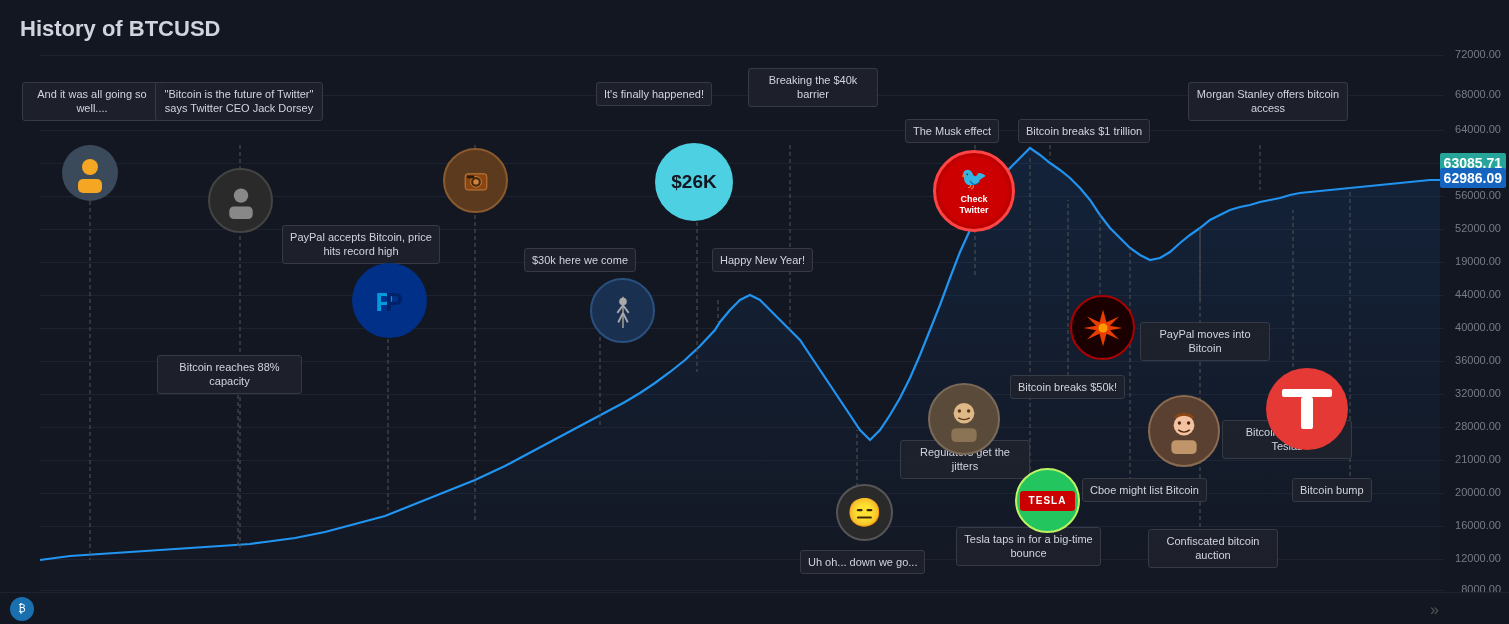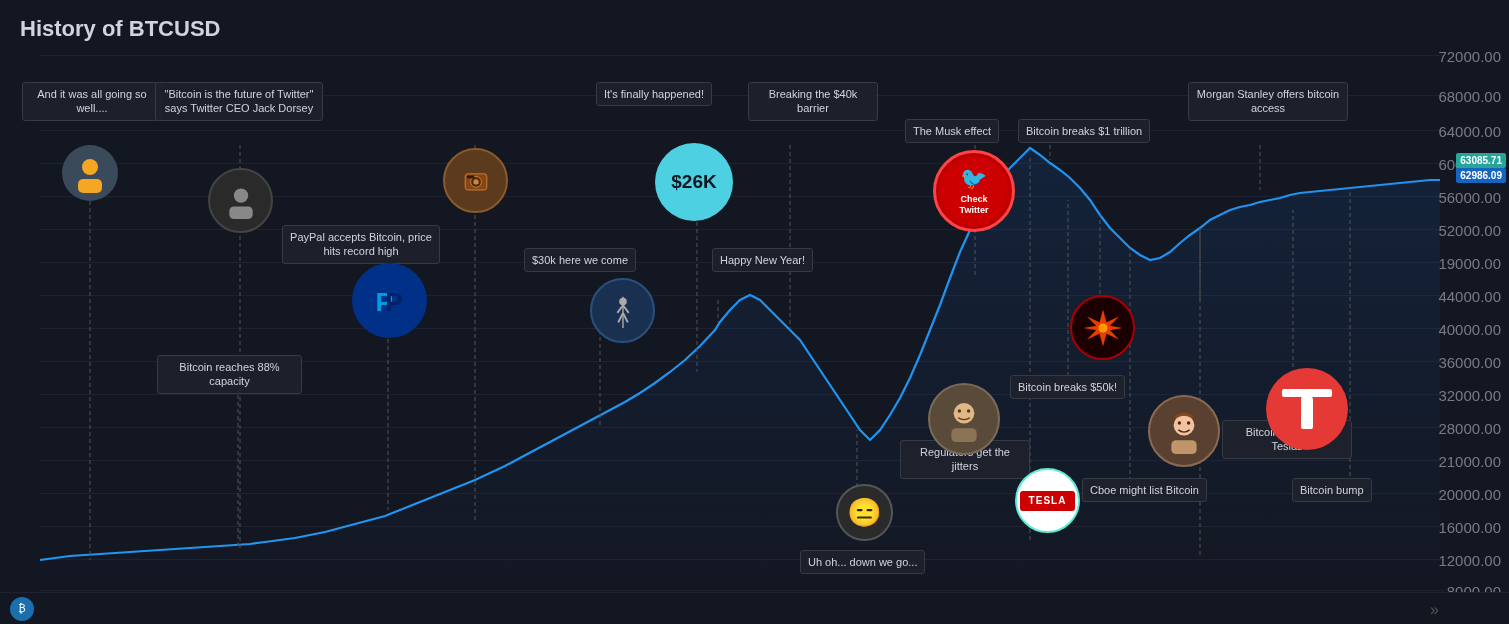--- a/index.html
+++ b/index.html
@@ -22,21 +22,21 @@
       top: 16px;
       left: 20px;
       font-size: 22px;
       font-weight: bold;
       color: #d1d4dc;
     }
     
     .y-label {
       position: absolute;
       right: 8px;
-      font-size: 15px;
+      font-size: 11px;
       color: #787b86;
     }
     
     .x-label {
       position: absolute;
       bottom: 18px;
       font-size: 11px;
       color: #787b86;
       transform: translateX(-50%);
     }
@@ -81,21 +81,21 @@
       font-size: 20px;
       font-weight: bold;
     }
     .circle-tesla {
       background: #e53935;
     }
     
     .price-label {
       position: absolute;
       right: 55px;
-      font-size: 10px;
+      font-size: 14px;
       font-weight: bold;
       padding: 2px 4px;
       border-radius: 2px;
       margin-left: 16px;
     }
     .price-label.green {
       background: #26a69a;
       color: white;
     }
     .price-label.blue {
@@ -367,32 +367,35 @@
     <line x1="1293" y1="430" x2="1293" y2="210" stroke="#555" stroke-width="1" stroke-dasharray="4,3"></line>
     <line x1="1030" y1="540" x2="1030" y2="155" stroke="#555" stroke-width="1" stroke-dasharray="4,3"></line>
     <line x1="1200" y1="555" x2="1200" y2="228" stroke="#555" stroke-width="1" stroke-dasharray="4,3"></line>
     <line x1="1350" y1="490" x2="1350" y2="188" stroke="#555" stroke-width="1" stroke-dasharray="4,3"></line>
     <line x1="857" y1="515" x2="857" y2="430" stroke="#555" stroke-width="1" stroke-dasharray="4,3"></line>
   </svg>
 
   <div class="annotation multiline" style="top:82px;left:22px;max-width:140px">And it was all going so well....</div>
   <div class="annotation multiline" style="top:82px;left:155px;max-width:168px">"Bitcoin is the future of Twitter" says Twitter CEO Jack Dorsey</div>
   <div class="annotation" style="top:82px;left:596px">It's finally happened!</div>
-  <div class="annotation multiline" style="top:82px;left:748px;max-width:130px">Breaking the $40k barrier</div>
+  <div class="annotation multiline" style="top:68px;left:748px;max-width:130px">Breaking the $40k barrier</div>
   <div class="annotation" style="top:119px;left:905px">The Musk effect</div>
   <div class="annotation" style="top:119px;left:1018px">Bitcoin breaks $1 trillion</div>
   <div class="annotation multiline" style="top:82px;left:1188px;max-width:160px">Morgan Stanley offers bitcoin access</div>
   <div class="annotation multiline" style="top:225px;left:282px;max-width:158px">PayPal accepts Bitcoin, price hits record high</div>
   <div class="annotation" style="top:248px;left:524px">$30k here we come</div>
   <div class="annotation" style="top:248px;left:712px">Happy New Year!</div>
   <div class="annotation multiline" style="top:355px;left:157px;max-width:145px">Bitcoin reaches 88% capacity</div>
   <div class="annotation multiline" style="top:440px;left:900px;max-width:130px">Regulators get the jitters</div>
   <div class="annotation" style="top:375px;left:1010px">Bitcoin breaks $50k!</div>
+  <div class="annotation multiline" style="top:322px;left:1140px;max-width:130px">PayPal moves into Bitcoin</div>
   <div class="annotation" style="top:478px;left:1082px">Cboe might list Bitcoin</div>
   <div class="annotation multiline" style="top:420px;left:1222px;max-width:130px">Bitcoins now buy Teslas</div>
+  <div class="annotation multiline" style="top:527px;left:956px;max-width:145px">Tesla taps in for a big-time bounce</div>
+  <div class="annotation multiline" style="top:529px;left:1148px;max-width:130px">Confiscated bitcoin auction</div>
   <div class="annotation" style="top:478px;left:1292px">Bitcoin bump</div>
   <div class="annotation" style="top:550px;left:800px">Uh oh... down we go...</div>
 
   <div class="circle-icon" style="width:56px;height:56px;top:145px;left:62px;background:#3a4a5a;">
     <svg viewBox="0 0 40 40" width="40" height="40">
       <circle cx="20" cy="14" r="8" fill="#f5a623"></circle>
       <rect x="8" y="26" width="24" height="14" rx="5" fill="#f5a623"></rect>
     </svg>
   </div>
 
@@ -451,21 +454,21 @@
     </svg>
   </div>
 
   <div class="circle-icon" style="width:65px;height:65px;top:295px;left:1070px;background:#1a0000;border:2px solid #aa0000;">
     <svg viewBox="0 0 40 40" width="46" height="46">
       <polygon points="20,4 23,15 34,10 26,18 37,20 26,22 34,30 23,25 20,36 17,25 6,30 14,22 3,20 14,18 6,10 17,15" fill="#ff4400" opacity="0.9"></polygon>
       <circle cx="20" cy="20" r="4" fill="#ff9900"></circle>
     </svg>
   </div>
 
-  <div class="circle-icon" style="width:65px;height:65px;top:468px;left:1015px;background:#ffffff;border:2px solid #5eead4;">
+  <div class="circle-icon" style="width:65px;height:65px;top:468px;left:1015px;background:#22c55e;border:2px solid #bef264;">
     <div style="background:#cc0000;width:55px;height:20px;border-radius:3px;display:flex;align-items:center;justify-content:center;font-size:10px;font-weight:bold;color:white;letter-spacing:1px;">TESLA</div>
   </div>
 
   <div class="circle-icon" style="width:72px;height:72px;top:395px;left:1148px;background:#5a4030;border:2px solid #8a6a50;">
     <svg viewBox="0 0 40 40" width="46" height="46">
       <circle cx="20" cy="15" r="9" fill="#f4c2a1"></circle>
       <rect x="9" y="28" width="22" height="12" rx="4" fill="#c0956a"></rect>
       <circle cx="16" cy="13" r="1.5" fill="#4a2a10"></circle>
       <circle cx="24" cy="13" r="1.5" fill="#4a2a10"></circle>
       <path d="M15 19 Q20 23 25 19" stroke="#4a2a10" stroke-width="1.2" fill="none"></path>

